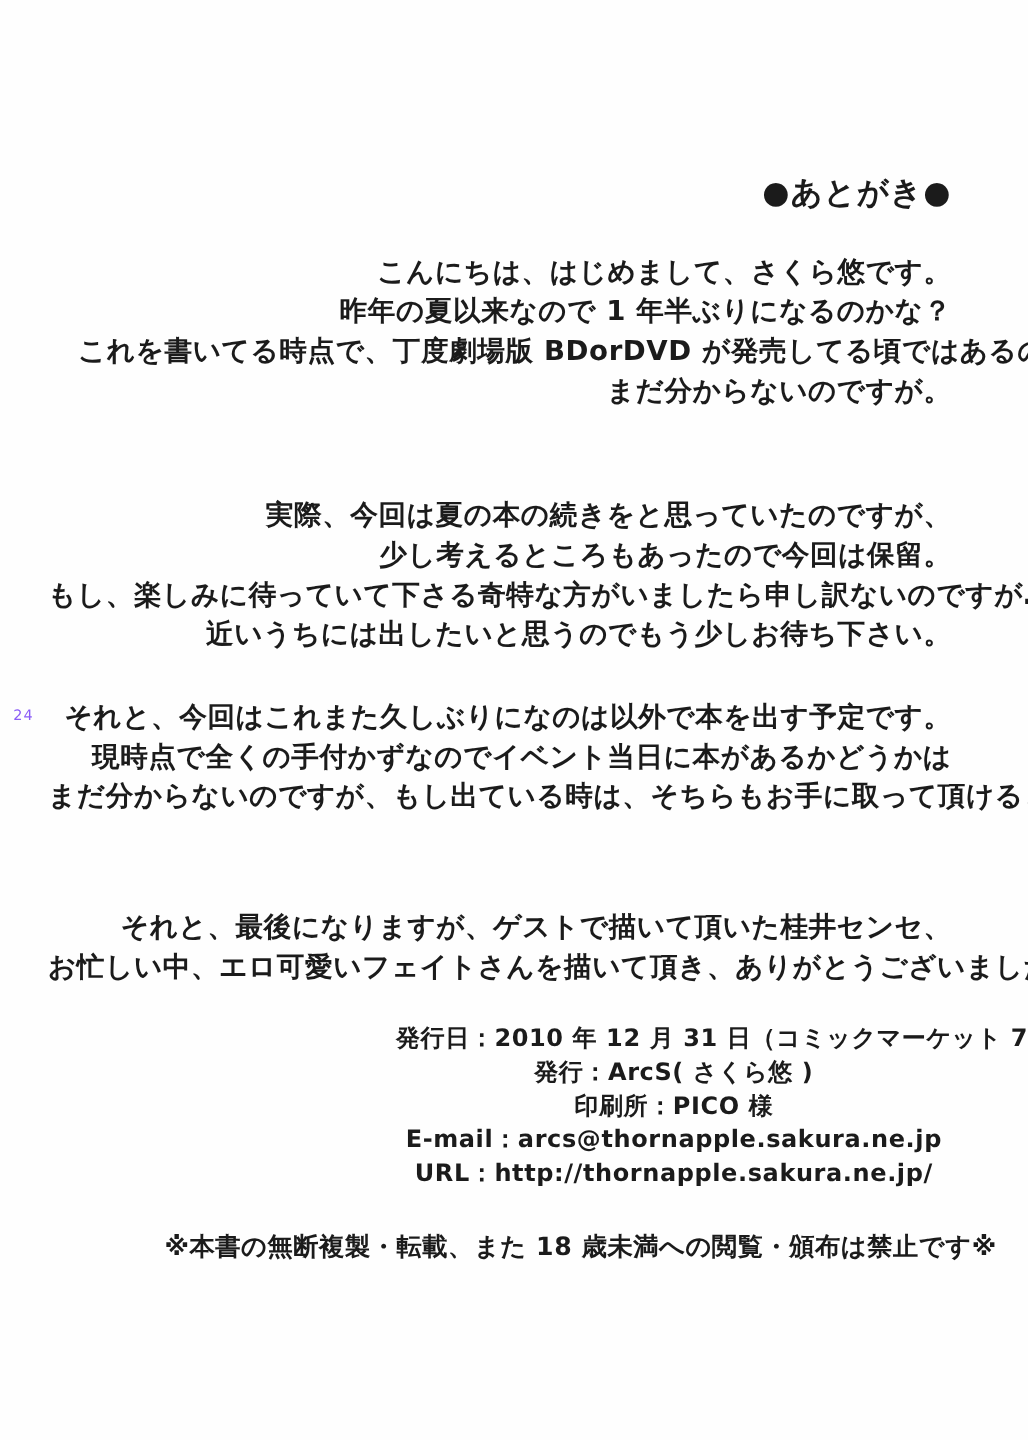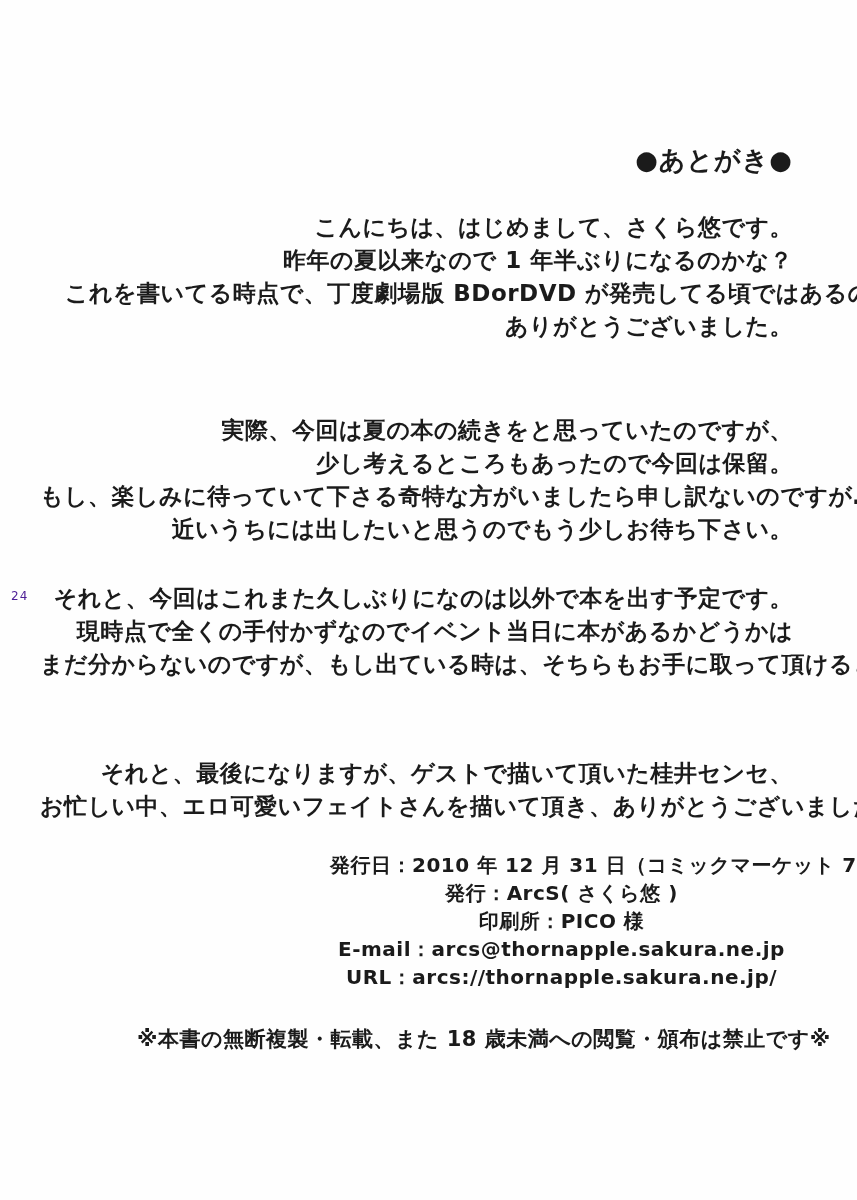--- a/index.html
+++ b/index.html
@@ -68,38 +68,38 @@
     font-weight: 600;
     white-space: nowrap;
     letter-spacing: 0.5px;
   }
   .page-number {
     position: absolute;
     top: 589px;
     left: 11px;
     font-size: 12px;
     font-weight: 400;
-    color: #4c1d95;
+    color: #8b5cf6;
     letter-spacing: 1px;
   }
 </style>
 </head>
 <body>
 
 <div class="page">
 
   <div class="page-number">24</div>
 
   <div class="title">●あとがき●</div>
 
   <div class="para para1">
     <div class="line">こんにちは、はじめまして、さくら悠です。</div>
     <div class="line">昨年の夏以来なので 1 年半ぶりになるのかな？</div>
     <div class="line">これを書いてる時点で、丁度劇場版 BDorDVD が発売してる頃ではあるのですが</div>
-    <div class="line">ありがとうございました。</div>
+    <div class="line">まだ分からないのですが。</div>
   </div>
 
   <div class="para para2">
     <div class="line">実際、今回は夏の本の続きをと思っていたのですが、</div>
     <div class="line">少し考えるところもあったので今回は保留。</div>
     <div class="line">もし、楽しみに待っていて下さる奇特な方がいましたら申し訳ないのですが…</div>
     <div class="line">近いうちには出したいと思うのでもう少しお待ち下さい。</div>
   </div>
 
   <div class="para para3">
@@ -111,18 +111,18 @@
   <div class="para para4">
     <div class="line">それと、最後になりますが、ゲストで描いて頂いた桂井センセ、</div>
     <div class="line">お忙しい中、エロ可愛いフェイトさんを描いて頂き、ありがとうございました！</div>
   </div>
 
   <div class="colophon">
     <div class="line">発行日：2010 年 12 月 31 日（コミックマーケット 79)</div>
     <div class="line">発行：ArcS( さくら悠 )</div>
     <div class="line">印刷所：PICO 様</div>
     <div class="line">E-mail：arcs@thornapple.sakura.ne.jp</div>
-    <div class="line">URL：arcs://thornapple.sakura.ne.jp/</div>
+    <div class="line">URL：http://thornapple.sakura.ne.jp/</div>
   </div>
 
   <div class="disclaimer">※本書の無断複製・転載、また 18 歳未満への閲覧・頒布は禁止です※</div>
 
 </div>
 
 </body></html>

